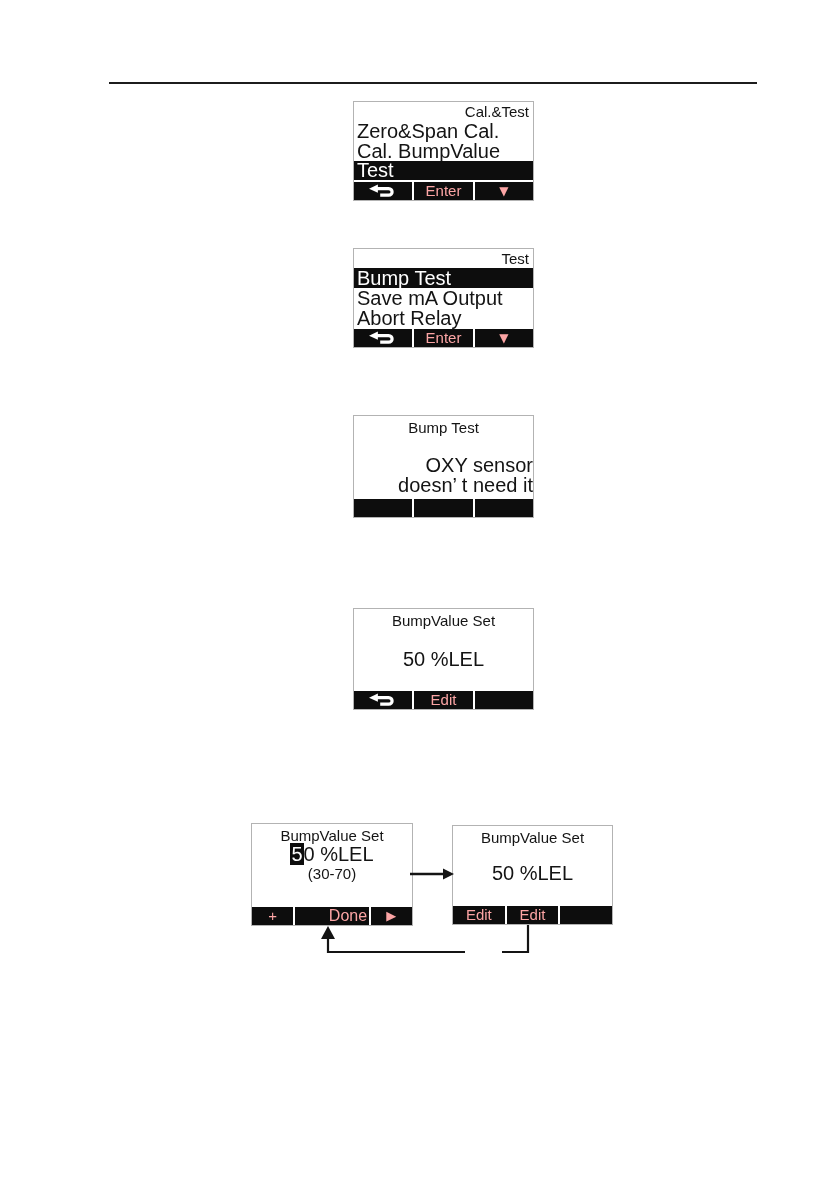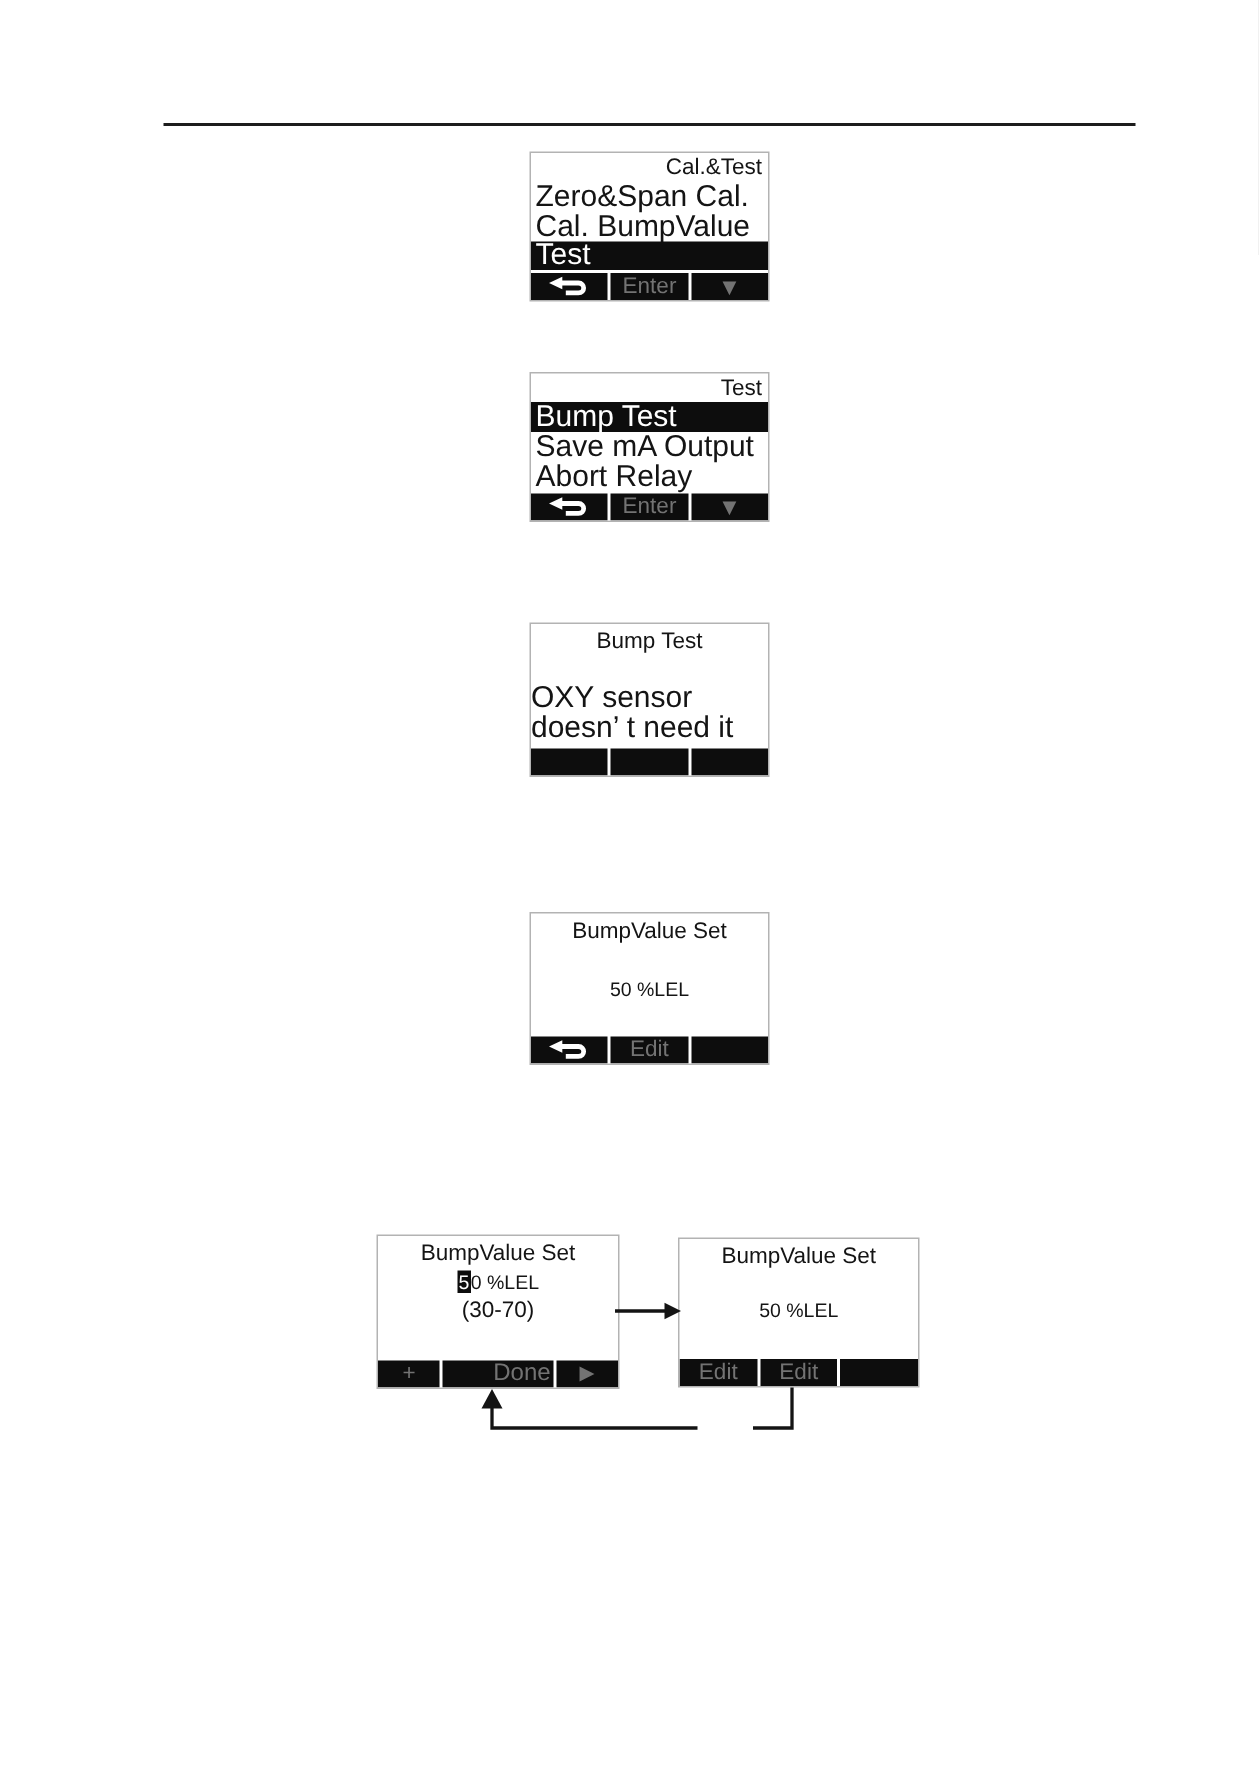--- a/index.html
+++ b/index.html
@@ -14,21 +14,21 @@
   }
   .header-rule{
     position:absolute;
     left:109px;top:82px;
     width:648px;height:2px;
     background:#1c1c1c;
   }
   
   .screen{
     position:absolute;
-    width:160px;
+    width:181px;
     background:#ffffff;
     border:1px solid #b3b3b3;
     box-sizing:border-box;
     display:flex;
     flex-direction:column;
     overflow:hidden;
   }
   .row-title{
     font-size:15px;
     line-height:19px;
@@ -39,46 +39,46 @@
   .row{
     font-size:20px;
     line-height:20px;
     padding:0 3px;
     white-space:nowrap;
   }
   .row.selected{
     background:#0d0d0d;
     color:#ffffff;
   }
-  .row.center{text-align:left;padding:0;}
+  .row.center{text-align:right;padding:0;}
   .spacer18{height:18px;}
   .spacer17{height:17px;}
   .spacer20{height:20px;}
   .value-line{
-    font-size:13px;
+    font-size:20px;
     line-height:19px;
     text-align:center;
   }
   .cursor-digit{
     background:#0d0d0d;
     color:#ffffff;
     padding:0 1px;
   }
   
   .bar{
     margin-top:auto;
     display:flex;
     gap:2px;
     height:18px;
     background:#ffffff;
   }
   .seg{
     flex:1 1 0;
     background:#0d0d0d;
-    color:#737373;
+    color:#fca5a5;
     display:flex;
     align-items:center;
     justify-content:center;
     font-size:15px;
     line-height:18px;
     overflow:hidden;
     text-align:center;
   }
   .seg .tri{
     font-family:"DejaVu Sans", sans-serif;

